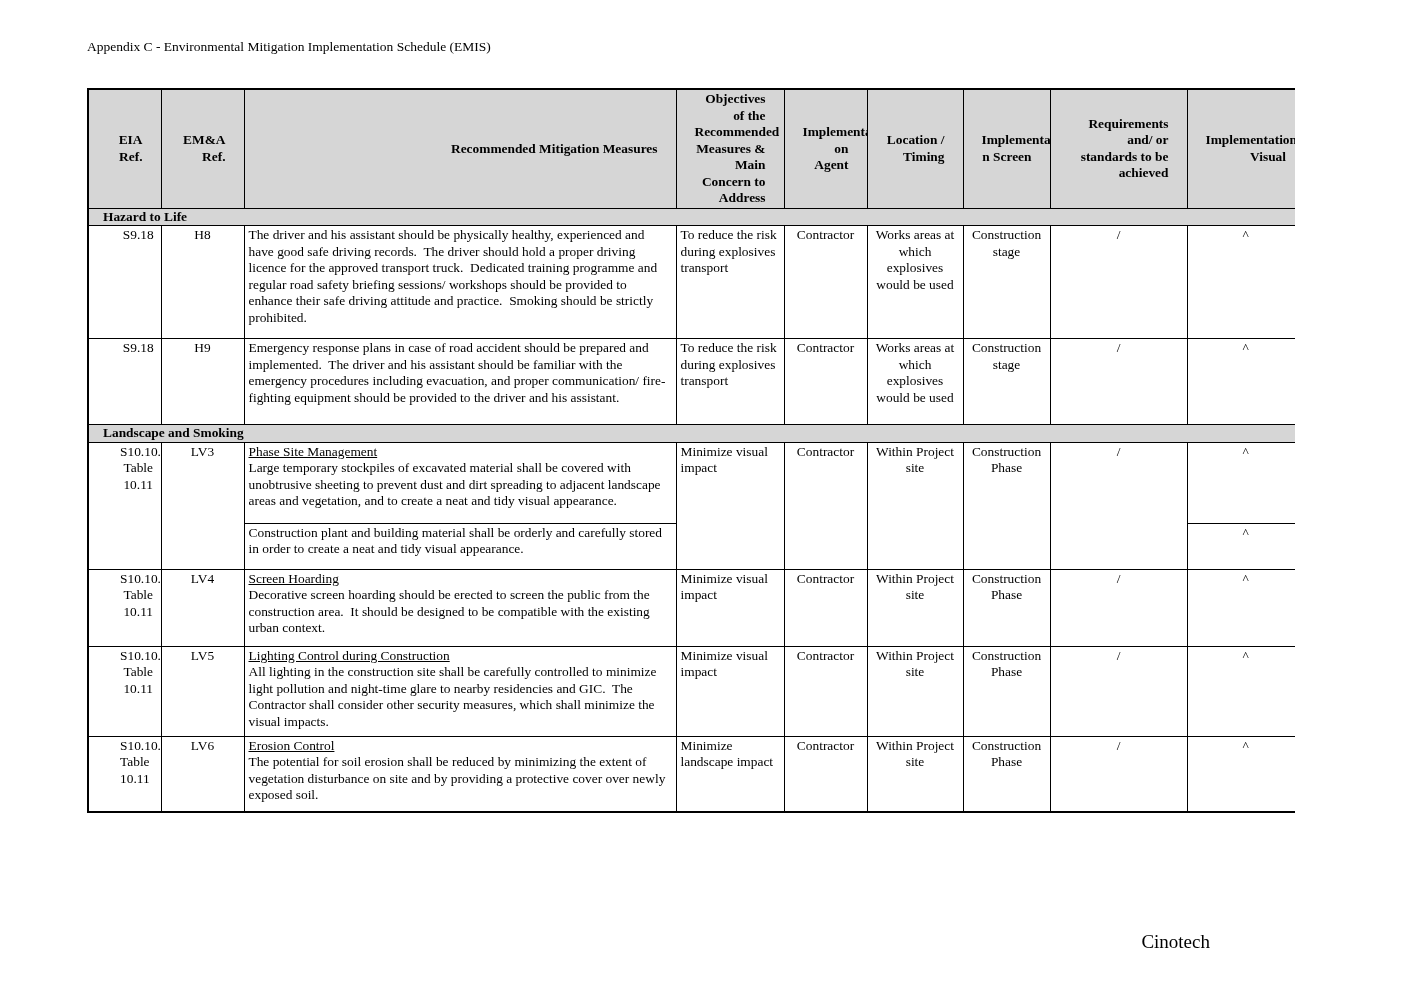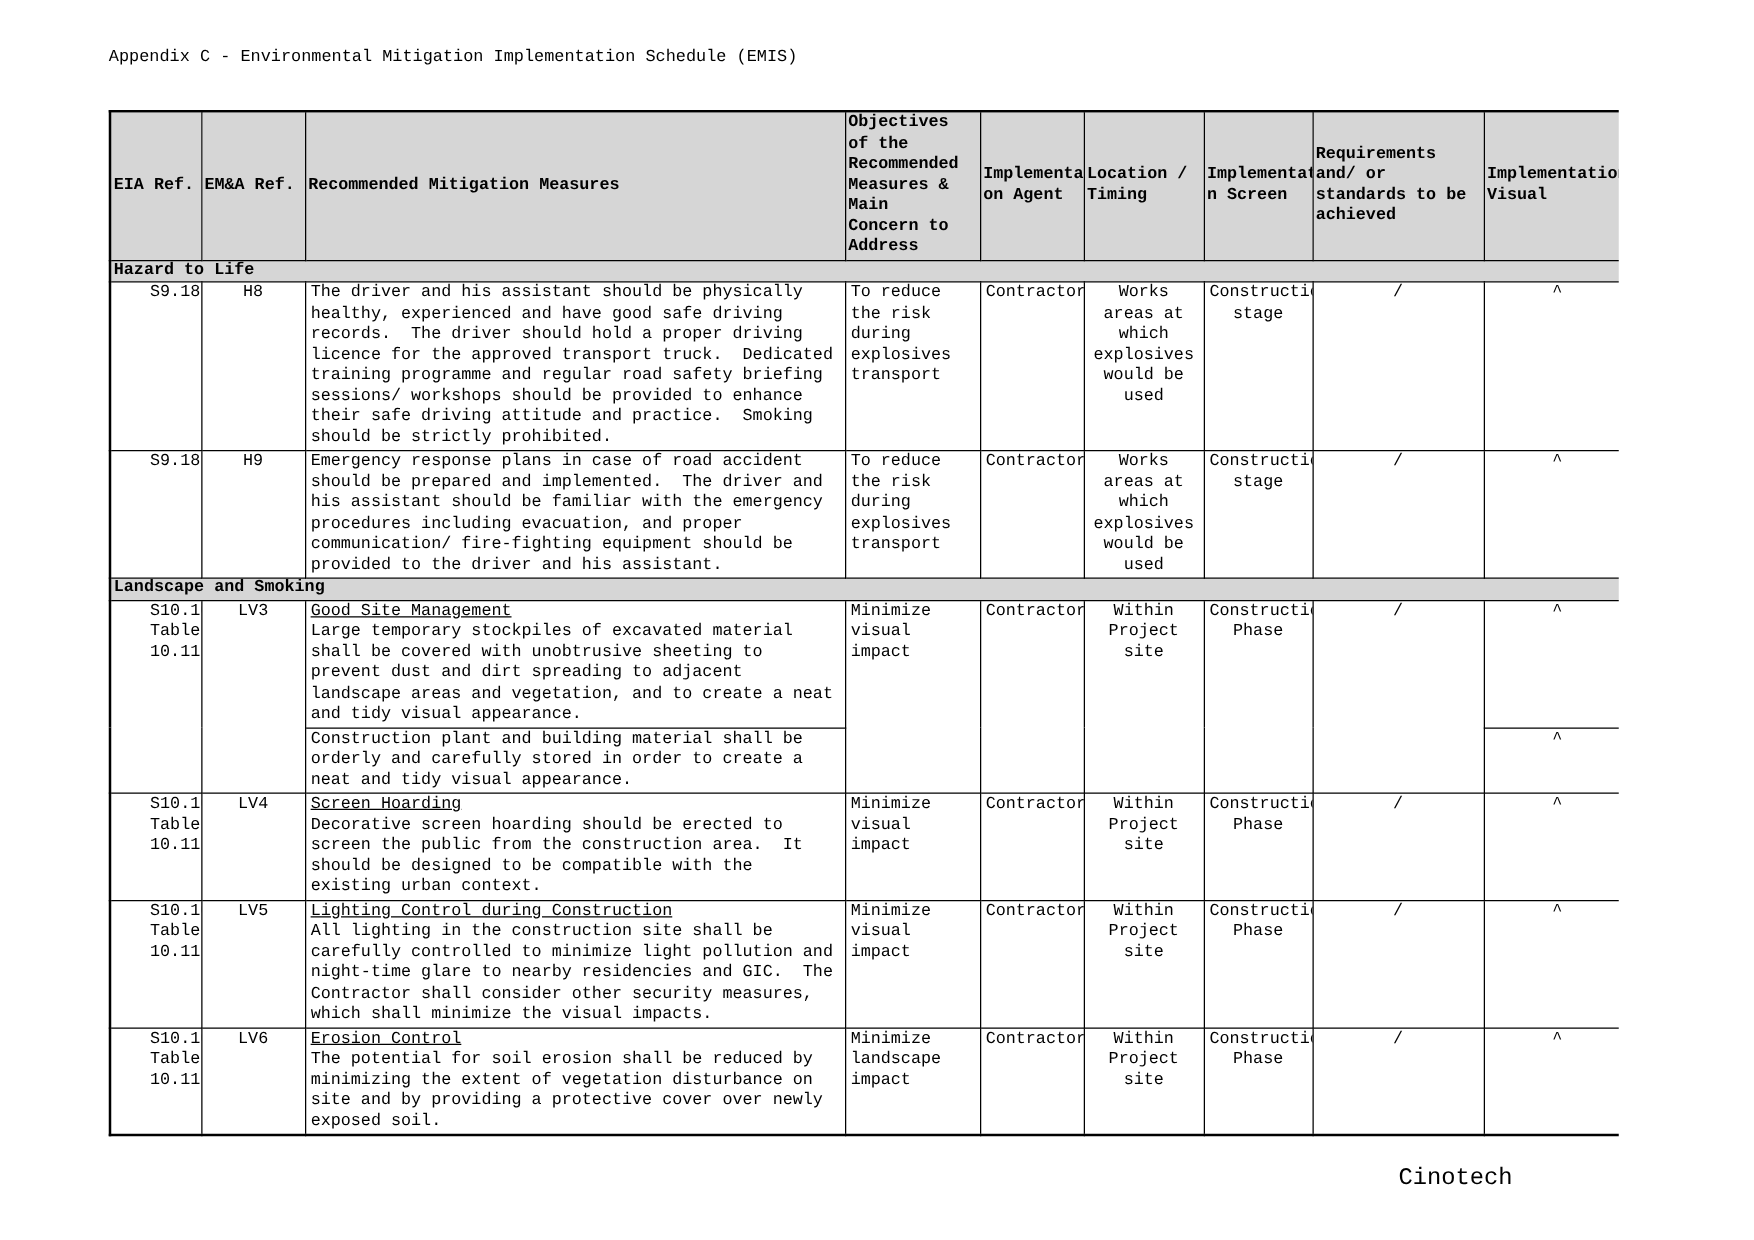--- a/index.html
+++ b/index.html
@@ -1,25 +1,25 @@
 <!DOCTYPE html>
 <html><head>
 <meta charset="utf-8">
 <style>
   html,body{margin:0;padding:0;background:#ffffff;}
   .page{position:relative;width:1295px;height:992px;background:#ffffff;
-        font-family:Liberation Mono, monospace;color:#000;overflow:hidden;}
+        font-family:Liberation Serif, serif;color:#000;overflow:hidden;}
   .page-header{position:absolute;left:87px;top:39px;font-size:13.5px;}
   table.emis{position:absolute;left:87px;top:88px;width:1217px;
         border-collapse:collapse;table-layout:fixed;border:2px solid #000;}
   td{border:1px solid #000;padding:1px 4px;font-size:13.4px;line-height:16.5px;
         vertical-align:top;overflow:hidden;}
-  td.th{background:#d6d6d6;font-weight:bold;text-align:left;vertical-align:middle;
-        white-space:pre-line;padding:1px 2px;}
-  td.band{background:#d6d6d6;font-weight:bold;text-align:left;padding:0 2px;}
+  td.th{background:#d6d6d6;font-weight:bold;text-align:right;vertical-align:middle;
+        white-space:pre-line;padding:1px 18px;}
+  td.band{background:#d6d6d6;font-weight:bold;text-align:left;padding:0 14px;}
   .ctr{text-align:center;}
   .pre{white-space:pre-wrap;}
   .preline{white-space:pre-line;padding-left:31px;}
   .u{text-decoration:underline;}
   .sub-divider{border-top:1px solid #404040;}
   .page-footer-num{position:absolute;left:0;top:931px;width:1403px;
         text-align:right;font-size:13.5px;}
   .page-footer-right{position:absolute;right:85px;top:931px;font-size:19px;}
 </style>
 </head>
@@ -95,21 +95,21 @@
 
     <tr style="height:17px">
       <td class="band" colspan="9">Landscape and Smoking</td>
     </tr>
 
     <tr style="height:81px">
       <td class="ctr preline" rowspan="2">S10.10.1
 Table 10.11</td>
       <td class="ctr" rowspan="2">LV3</td>
       <td>
-        <div class="u">Good Site Management</div>
+        <div class="u">Phase Site Management</div>
         <div class="pre">Large temporary stockpiles of excavated material shall be covered with unobtrusive sheeting to prevent dust and dirt spreading to adjacent landscape areas and vegetation, and to create a neat and tidy visual appearance.</div>
       </td>
       <td class="pre" rowspan="2">Minimize visual impact</td>
       <td class="ctr" rowspan="2">Contractor</td>
       <td class="ctr" rowspan="2">Within Project site</td>
       <td class="ctr" rowspan="2">Construction Phase</td>
       <td class="ctr" rowspan="2">/</td>
       <td class="ctr">^</td>
     </tr>
 

